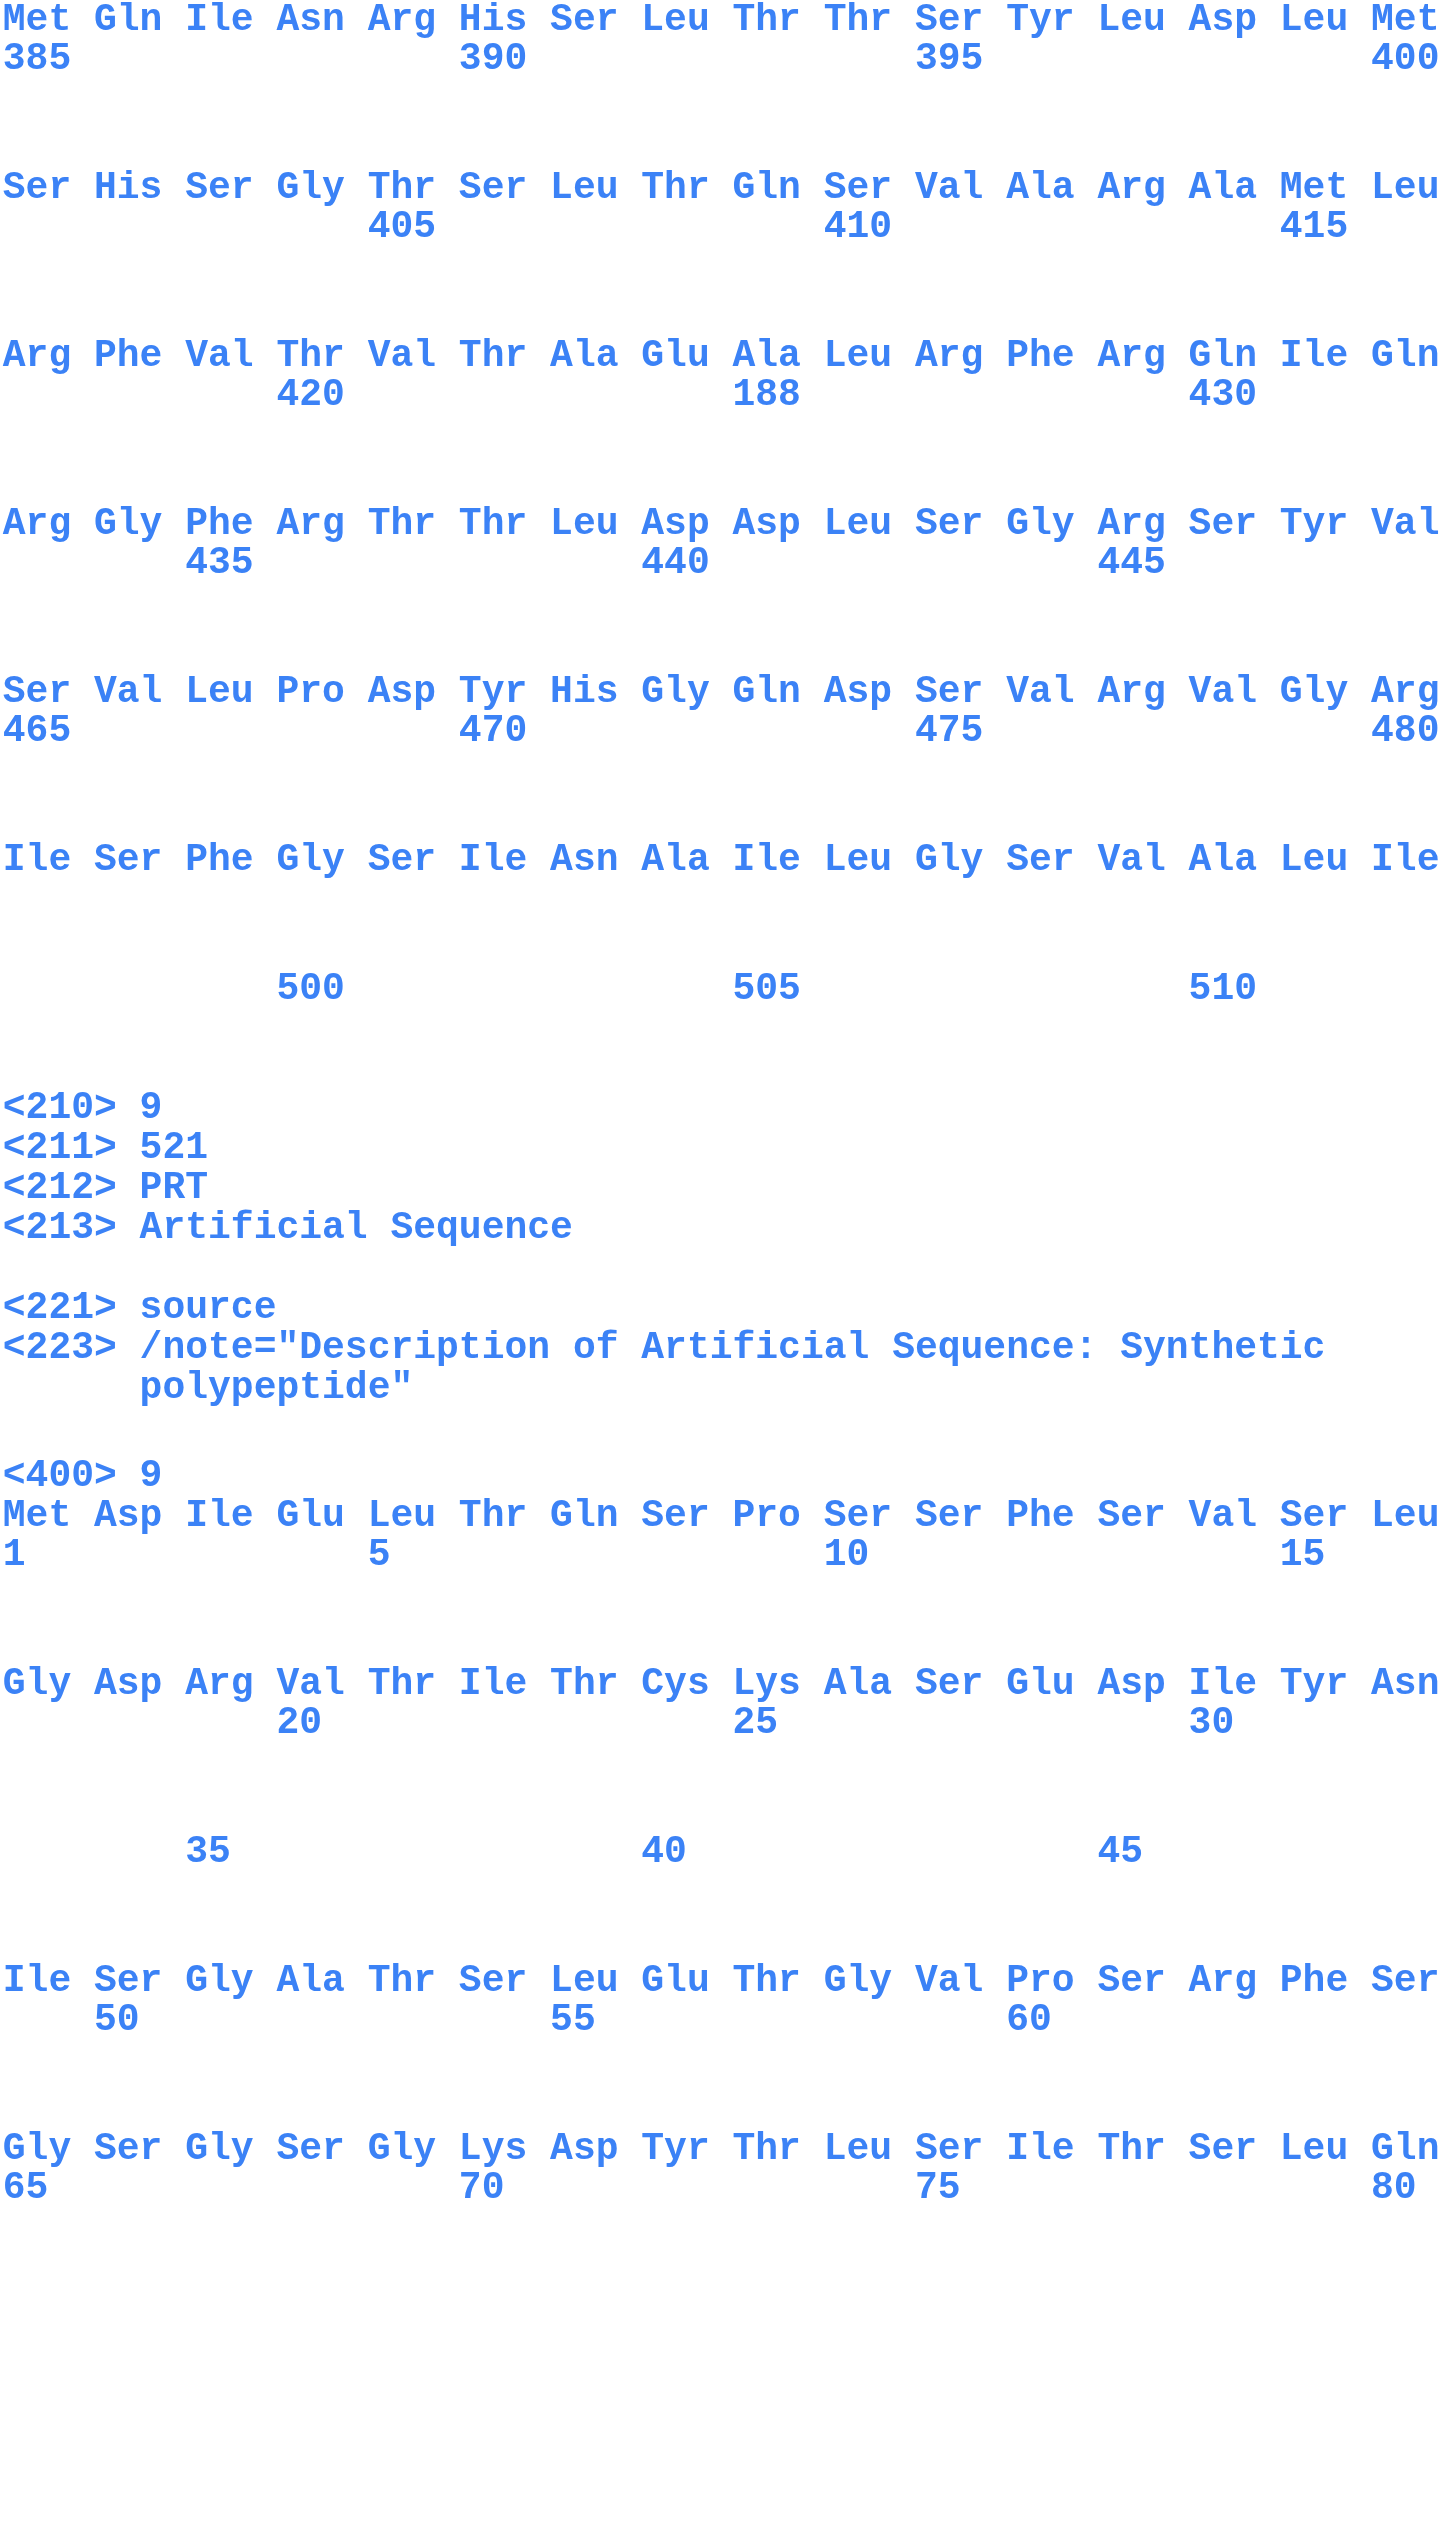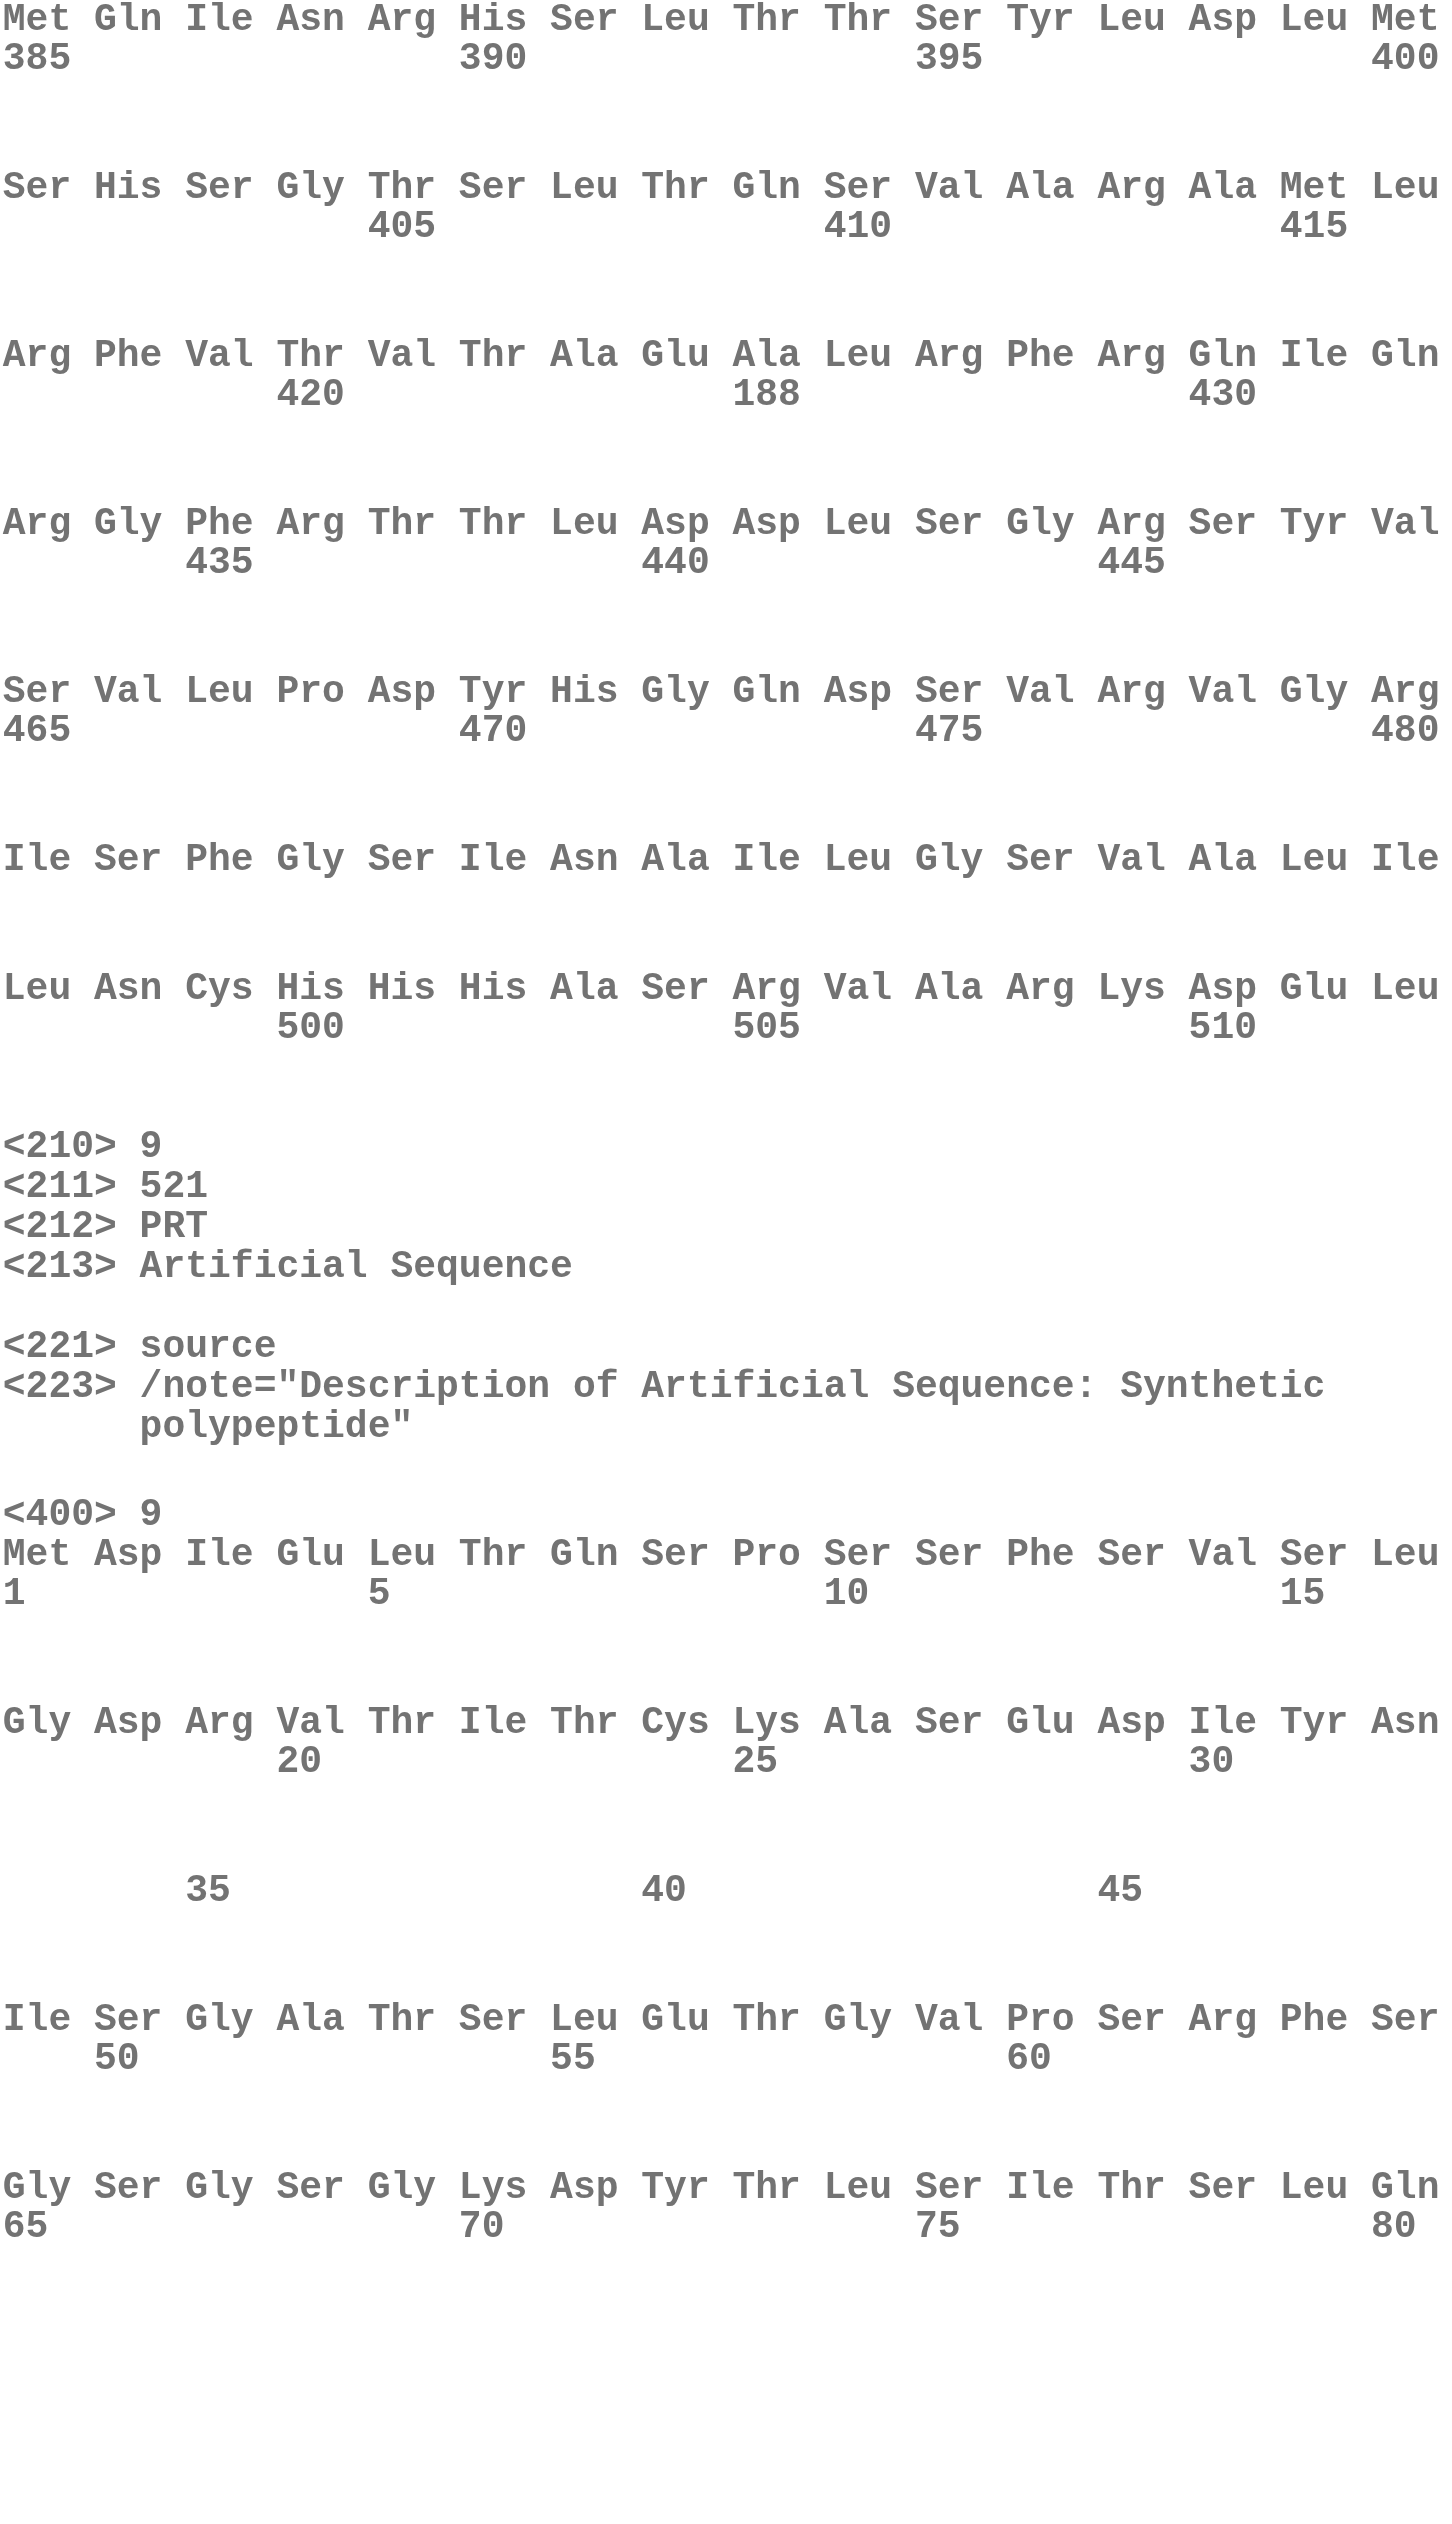--- a/index.html
+++ b/index.html
@@ -31,21 +31,21 @@
   }
   .seq-block { margin-bottom: 90px; }
   #seq8 .seq-block:last-child { margin-bottom: 80px; }
   #seq9 .seq-block:last-child { margin-bottom: 0; }
   .gap-blank-line { height: 40px; }
   .gap-before-400 { height: 48px; }
 </style>
 </head>
 <body style="background: rgb(255, 255, 255);">
 
-<div class="page" style="color: #737373; border-radius: 27px;">
+<div class="page" style="color: #3b82f6; border-radius: 27px;">
 
   <section id="seq8" class="seq-section">
       <div class="seq-block">
         <div class="line">Met Gln Ile Asn Arg His Ser Leu Thr Thr Ser Tyr Leu Asp Leu Met</div>
         <div class="line">385                 390                 395                 400</div>
       </div>
       <div class="seq-block">
         <div class="line">Ser His Ser Gly Thr Ser Leu Thr Gln Ser Val Ala Arg Ala Met Leu</div>
         <div class="line">                405                 410                 415</div>
       </div>
@@ -58,21 +58,20 @@
         <div class="line">        435                 440                 445</div>
       </div>
       <div class="seq-block">
         <div class="line">Ser Val Leu Pro Asp Tyr His Gly Gln Asp Ser Val Arg Val Gly Arg</div>
         <div class="line">465                 470                 475                 480</div>
       </div>
       <div class="seq-block">
         <div class="line">Ile Ser Phe Gly Ser Ile Asn Ala Ile Leu Gly Ser Val Ala Leu Ile</div>
       </div>
       <div class="seq-block">
-        <div class="line">Leu Asn Cys His His His Ala Ser Arg Val Ala Arg Lys Asp Glu Leu</div>
         <div class="line">            500                 505                 510</div>
       </div>
     </section>
 
   <section class="meta-section">
     <div class="line">&lt;210&gt; 9</div>
     <div class="line">&lt;211&gt; 521</div>
     <div class="line">&lt;212&gt; PRT</div>
     <div class="line">&lt;213&gt; Artificial Sequence</div>
     <div class="gap-blank-line"></div>

